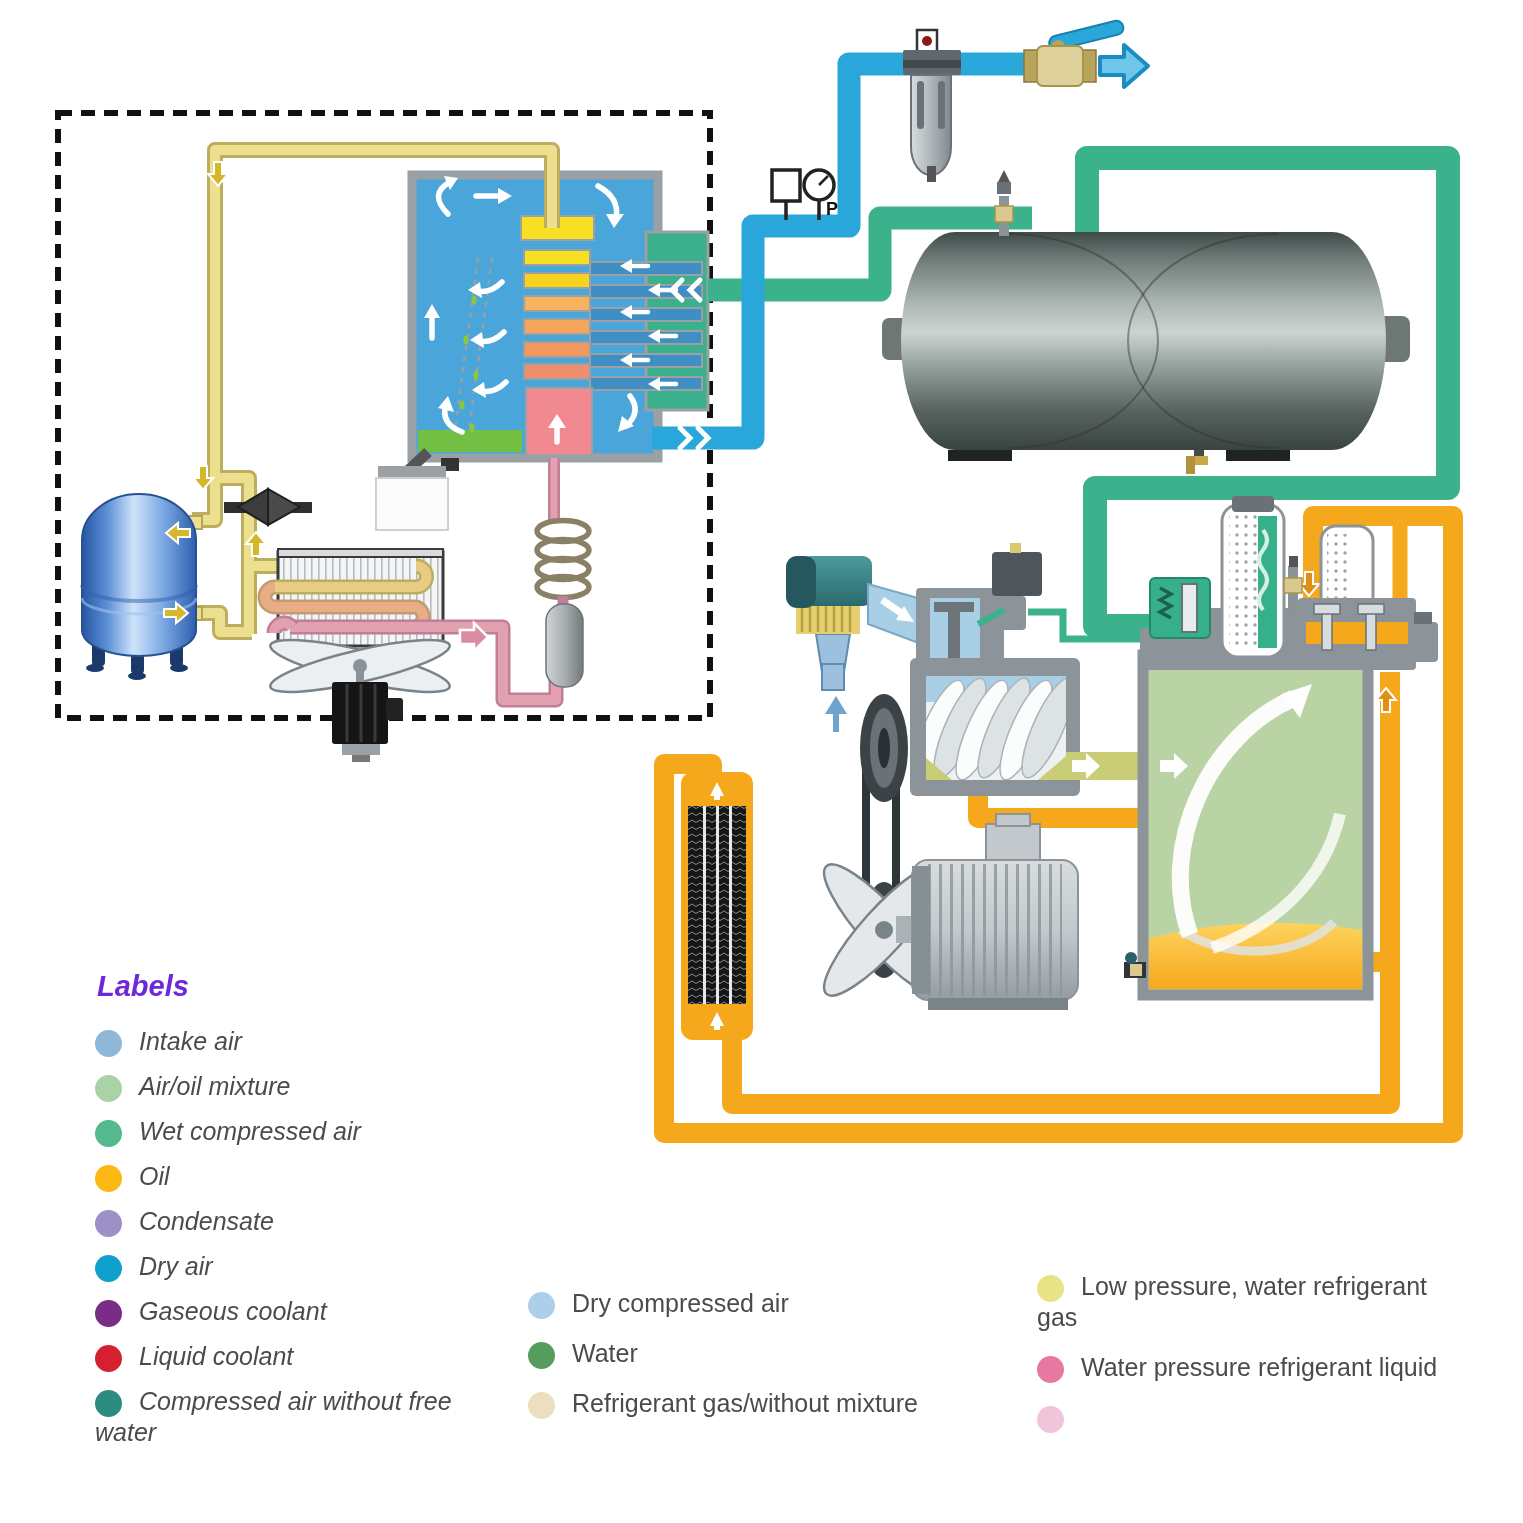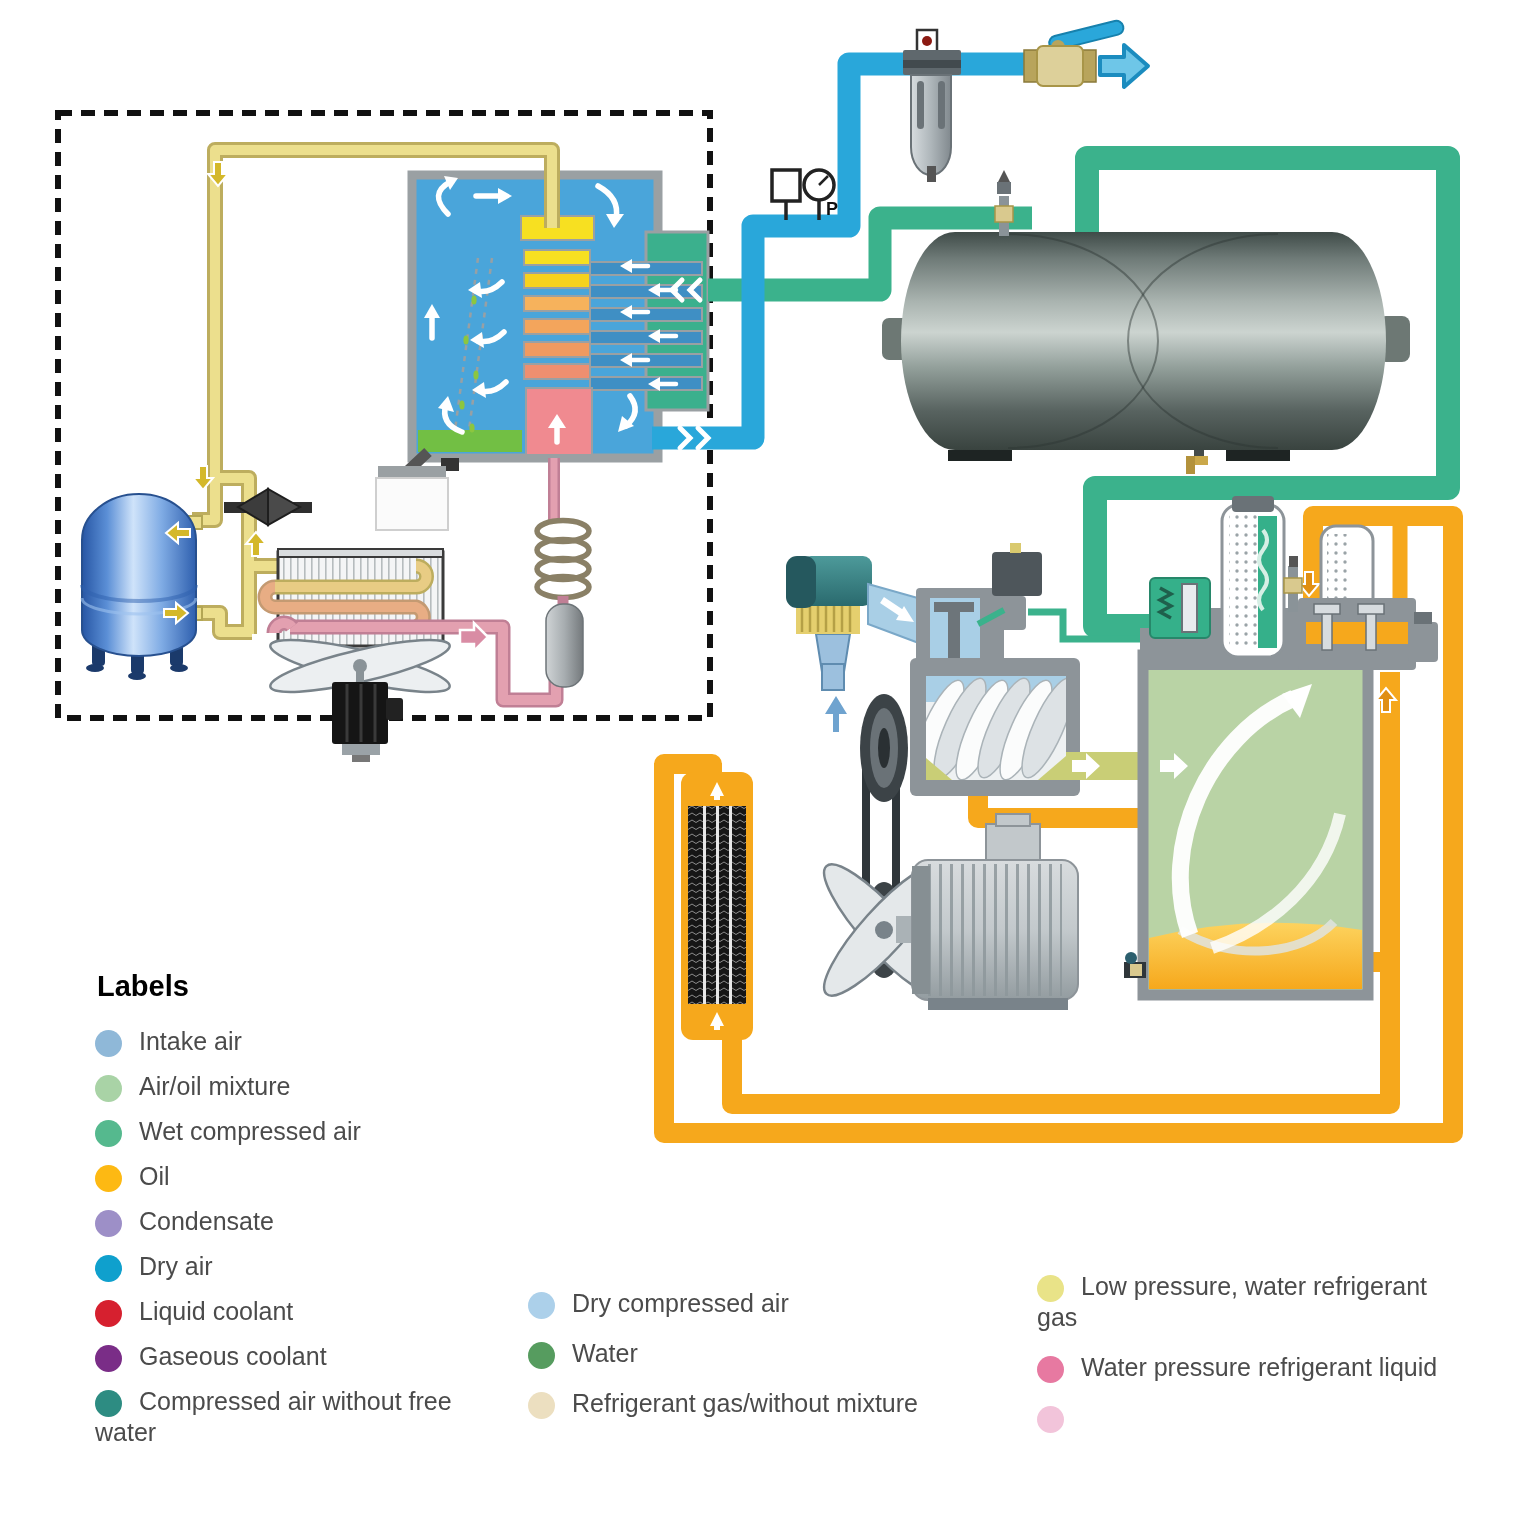--- a/index.html
+++ b/index.html
@@ -1,22 +1,22 @@
 <!DOCTYPE html>
 <html><head>
 <meta charset="utf-8">
 <style>
   html,body{margin:0;padding:0;background:#ffffff;}
   body{width:1523px;height:1523px;position:relative;font-family:"Liberation Sans",sans-serif;overflow:hidden;}
   #stage{position:absolute;left:0;top:0;width:1523px;height:1523px;}
   svg{position:absolute;left:0;top:0;}
   .legend-col{position:absolute;color:#4b4b4b;font-size:25px;line-height:31px;}
-  .legend-title{position:absolute;font-size:29px;font-weight:bold;color:#000000;}
+  .legend-title{position:absolute;font-size:29px;font-weight:bold;font-style:italic;color:#6d28d9;}
   .legend-item{margin-bottom:19px;}
-  .col1 .legend-item{margin-bottom:14px;}
+  .col1 .legend-item{margin-bottom:14px;font-style:italic;}
   .dot{display:inline-block;width:27px;height:27px;border-radius:50%;margin-right:17px;vertical-align:middle;}
 </style>
 </head>
 <body>
 
 <div id="stage">
 <svg width="1523" height="1523" viewBox="0 0 1523 1523">
   <defs>
     <linearGradient id="tankV" x1="0" y1="0" x2="0" y2="1">
       <stop offset="0" stop-color="#3f4b48"></stop>
@@ -495,22 +495,22 @@
 
 <div class="legend-title" style="left:97px;top:970px;">Labels</div>
 
 <div class="legend-col col1" style="left:95px;top:1026px;width:372px;">
   <div class="legend-item"><span class="dot" style="background: rgb(143, 184, 216);"></span><span>Intake air</span></div>
   <div class="legend-item"><span class="dot" style="background: rgb(169, 211, 166);"></span><span>Air/oil mixture</span></div>
   <div class="legend-item"><span class="dot" style="background: rgb(85, 185, 142);"></span><span>Wet compressed air</span></div>
   <div class="legend-item"><span class="dot" style="background: rgb(253, 185, 19);"></span><span>Oil</span></div>
   <div class="legend-item"><span class="dot" style="background: rgb(157, 143, 199);"></span><span>Condensate</span></div>
   <div class="legend-item"><span class="dot" style="background: rgb(15, 160, 205);"></span><span>Dry air</span></div>
+  <div class="legend-item"><span class="dot" style="background: rgb(122, 45, 135);"></span><span>Gaseous coolant</span></div>
   <div class="legend-item"><span class="dot" style="background: rgb(214, 32, 47);"></span><span>Liquid coolant</span></div>
-  <div class="legend-item"><span class="dot" style="background: rgb(122, 45, 135);"></span><span>Gaseous coolant</span></div>
   <div class="legend-item"><span class="dot" style="background: rgb(45, 140, 130);"></span><span>Compressed air without free water</span></div>
 </div>
 
 <div class="legend-col col2" style="left:528px;top:1288px;width:452px;">
   <div class="legend-item"><span class="dot" style="background: rgb(172, 208, 234);"></span><span>Dry compressed air</span></div>
   <div class="legend-item"><span class="dot" style="background: rgb(86, 156, 95);"></span><span>Water</span></div>
   <div class="legend-item"><span class="dot" style="background: rgb(236, 223, 192);"></span><span>Refrigerant gas/without mixture</span></div>
 </div>
 
 <div class="legend-col col3" style="left:1037px;top:1271px;width:430px;">

